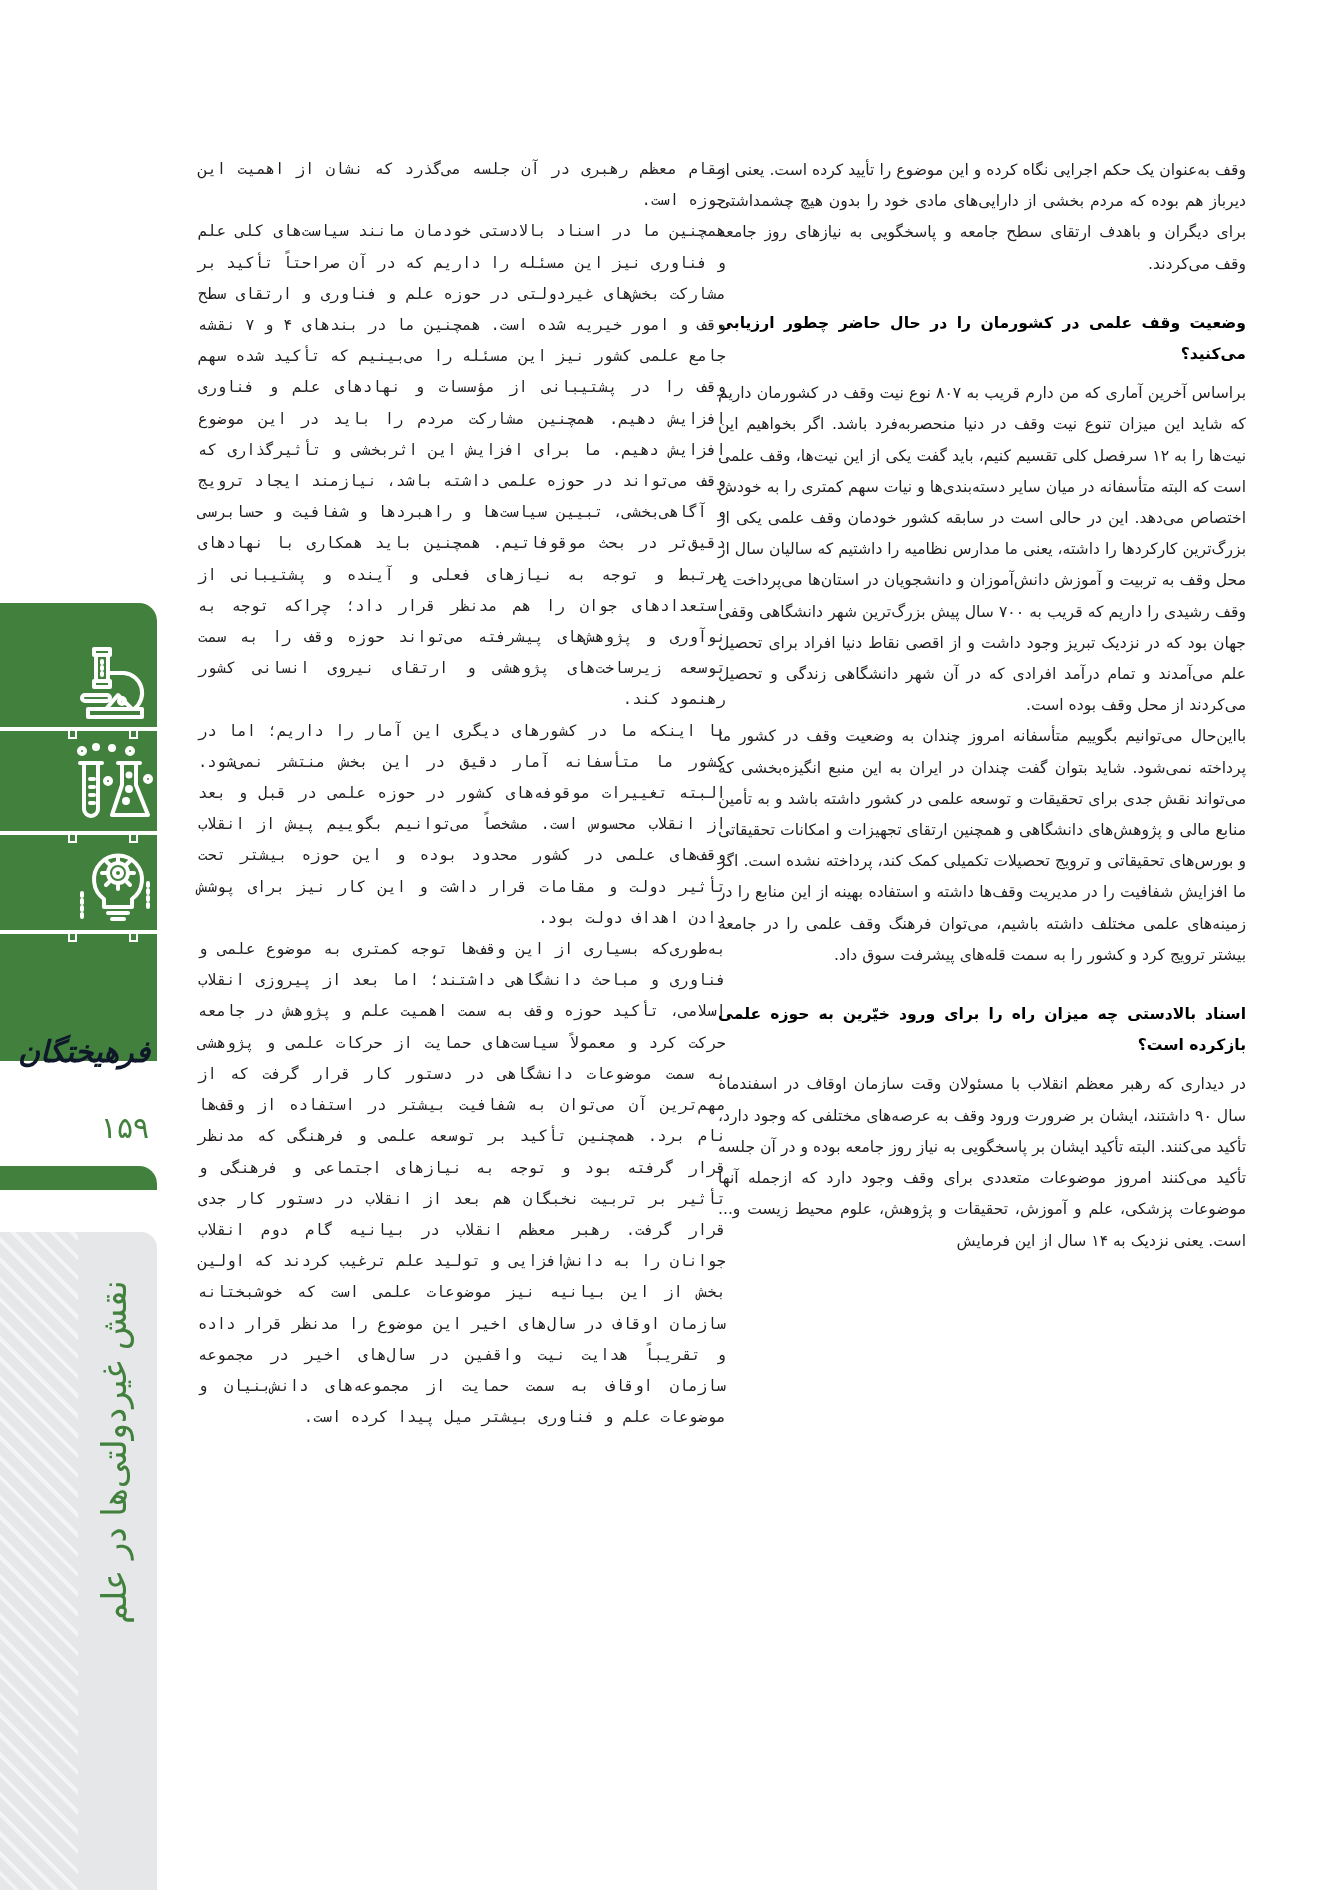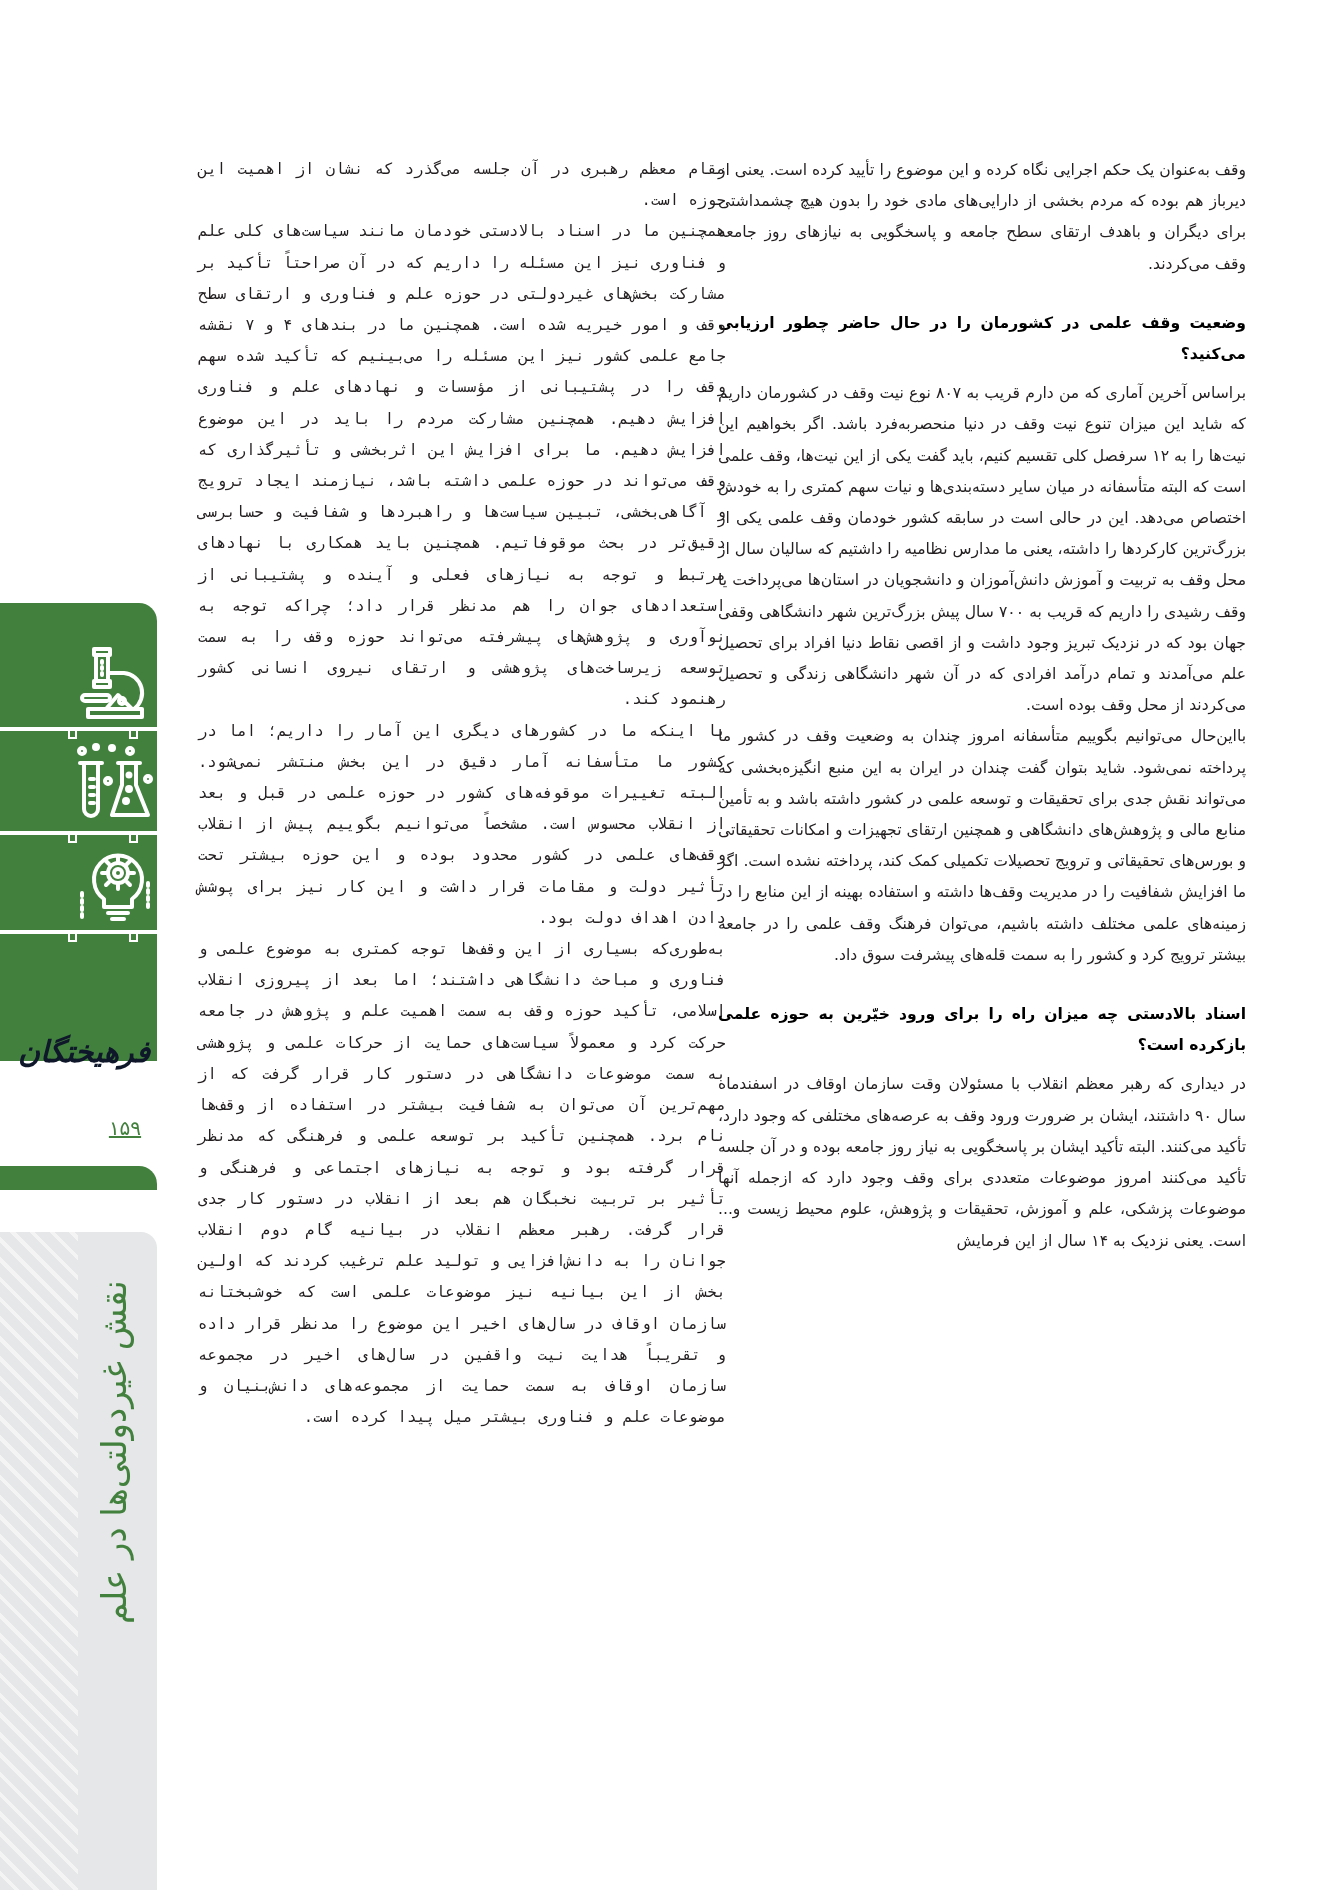--- a/index.html
+++ b/index.html
@@ -18,23 +18,22 @@
     position: absolute; width: 9px; height: 8px; border: 2px solid #ffffff; border-top: none; top: 4px;
   }
   .shelf-icon { position: absolute; left: 74px; width: 80px; height: 80px; }
   .brand-logo {
     position: absolute; left: 30px; top: 1027px; width: 120px; height: 50px;
     color: #0f172a; font-family: "DejaVu Serif", serif; font-style: italic; font-weight: bold;
     font-size: 30px; text-align: center; line-height: 50px;
   }
   .page-number {
     position: absolute; left: 95px; top: 1108px; width: 60px; height: 40px;
-    color: #42813d; font-size: 20px; text-align: center; line-height: 40px;
+    color: #42813d; font-size: 30px; text-align: center; line-height: 40px;
     font-family: "DejaVu Sans", sans-serif;
-    text-decoration: underline;
   }
   .side-green-bottom {
     position: absolute; left: 0; top: 1166px; width: 157px; height: 24px;
     background: #42813d; border-radius: 0 18px 0 0;
   }
   .side-gray {
     position: absolute; left: 0; top: 1232px; width: 157px; height: 658px;
     background: #e6e7e8; border-radius: 0 16px 0 0; overflow: hidden;
   }
   .side-stripes {

